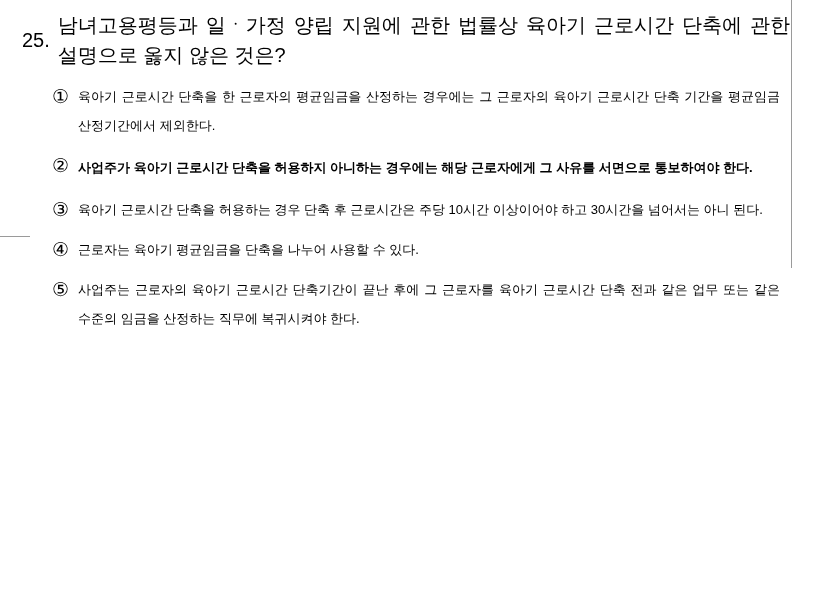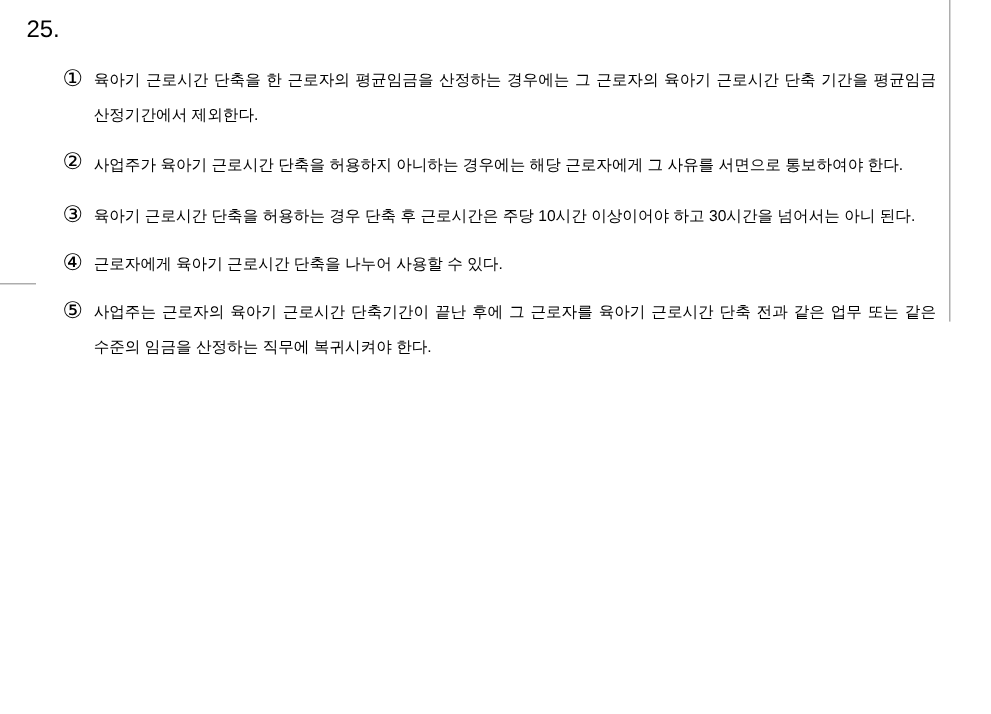--- a/index.html
+++ b/index.html
@@ -78,32 +78,34 @@
   .choice-text {
     flex: 1 1 auto;
     font-size: 13px;
     line-height: 29px;
     text-align: justify;
     word-break: keep-all;
   }
   
   .choice.loose .choice-text {
     line-height: 33px;
+    font-weight: bold;
   }
 </style>
 </head>
 <body>
 
 <div class="page-rule"></div>
 <div class="page-rule-h"></div>
 
 <div class="question">
 
   <div class="stem">
     <span class="stem-number">25.</span>
+    <span class="stem-text">남녀고용평등과 일ㆍ가정 양립 지원에 관한 법률상 육아기 근로시간 단축에 관한 설명으로 옳지 않은 것은?</span>
   </div>
 
   <div class="choices">
 
     <div class="choice">
       <span class="choice-marker">①</span>
       <span class="choice-text">육아기 근로시간 단축을 한 근로자의 평균임금을 산정하는 경우에는 그 근로자의 육아기 근로시간 단축 기간을 평균임금 산정기간에서 제외한다.</span>
     </div>
 
     <div class="choice loose">
@@ -111,21 +113,21 @@
       <span class="choice-text">사업주가 육아기 근로시간 단축을 허용하지 아니하는 경우에는 해당 근로자에게 그 사유를 서면으로 통보하여야 한다.</span>
     </div>
 
     <div class="choice">
       <span class="choice-marker">③</span>
       <span class="choice-text">육아기 근로시간 단축을 허용하는 경우 단축 후 근로시간은 주당 10시간 이상이어야 하고 30시간을 넘어서는 아니 된다.</span>
     </div>
 
     <div class="choice">
       <span class="choice-marker">④</span>
-      <span class="choice-text">근로자에게 육아기 근로시간 단축을 나누어 사용할 수 있다.</span>
+      <span class="choice-text">근로자는 육아기 평균임금을 단축을 나누어 사용할 수 있다.</span>
     </div>
 
     <div class="choice">
       <span class="choice-marker">⑤</span>
       <span class="choice-text">사업주는 근로자의 육아기 근로시간 단축기간이 끝난 후에 그 근로자를 육아기 근로시간 단축 전과 같은 업무 또는 같은 수준의 임금을 산정하는 직무에 복귀시켜야 한다.</span>
     </div>
 
   </div>
 </div>
 

